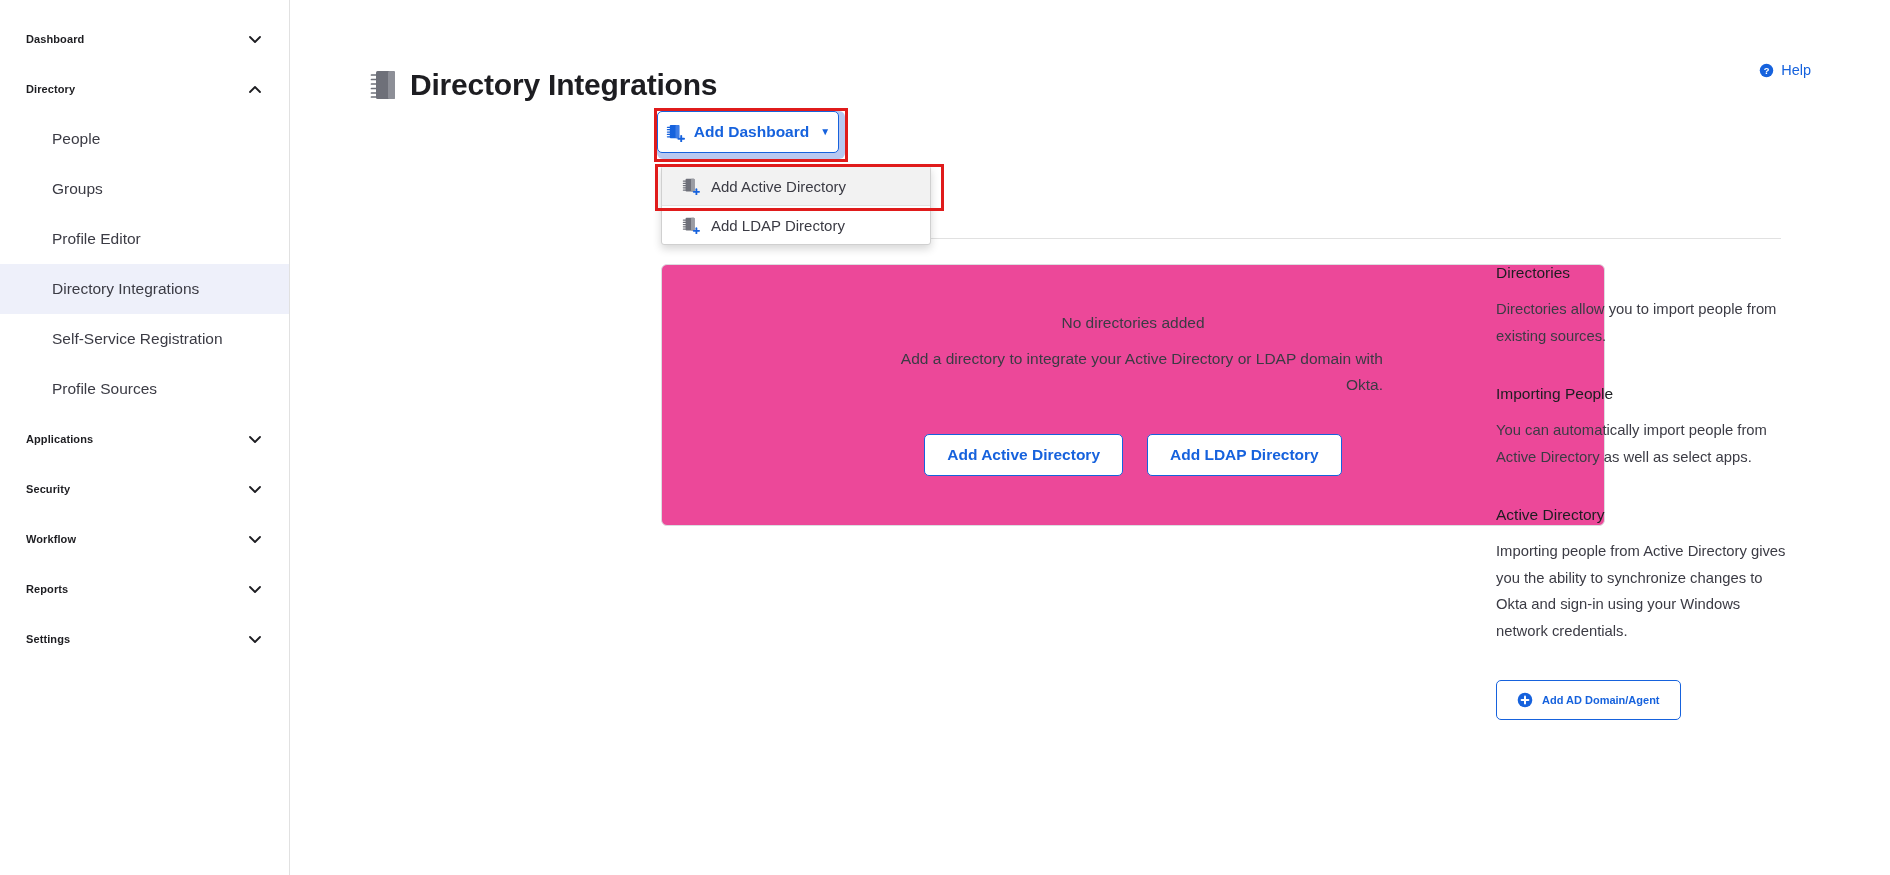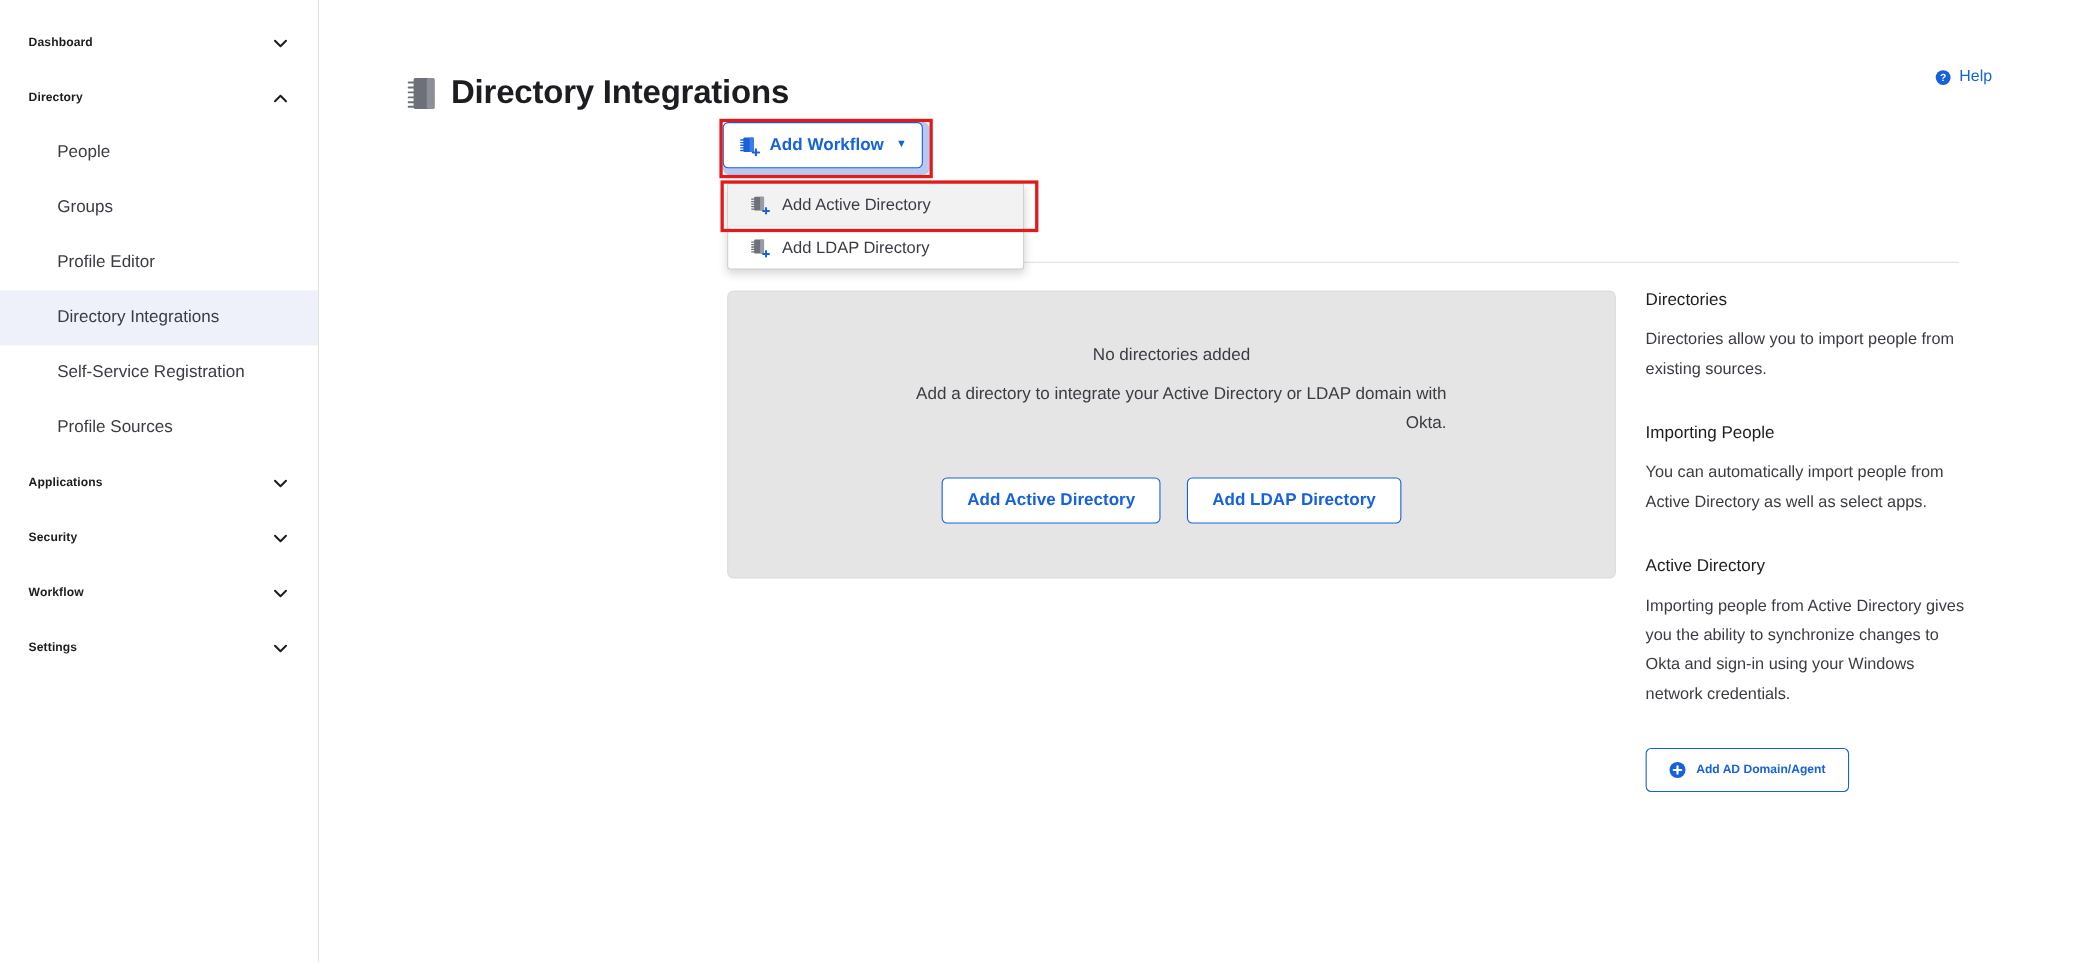--- a/index.html
+++ b/index.html
@@ -129,24 +129,24 @@
 
   
   .head-divider {
     position: absolute; left: 371px; top: 238px;
     width: 1120px; height: 1px; background: #e1e1e1;
   }
 
   
   .empty-card {
     position: absolute; left: 371px; top: 264px;
-    width: 808px; height: 262px;
+    width: 944px; height: 262px;
     border: 1px solid #dcdce0;
     border-radius: 6px;
-    background: #e5e5e5;
+    background: #ec4899;
     display: flex; flex-direction: column;
     align-items: center; justify-content: center;
   }
   .empty-title { font-size: 15.5px; color: #3b3b44; margin-bottom: 14px; }
   .empty-desc {
     font-size: 15.5px; color: #3b3b44; text-align: right;
     line-height: 26px; max-width: 500px;
   }
   .empty-btns { display: flex; gap: 24px; margin-top: 36px; }
   .ghost-btn {
@@ -237,20 +237,28 @@
     <div class="nav-group">
       <span class="label">Security</span>
       <span class="chev">
         <svg viewBox="0 0 16 16" width="16" height="16">
             <path d="M3 6 L8 11 L13 6" fill="none" stroke="#1d1d21" stroke-width="1.8" stroke-linecap="round" stroke-linejoin="round"></path>
           </svg>
       </span>
     </div>
     <div class="nav-group">
       <span class="label">Workflow</span>
+      <span class="chev">
+        <svg viewBox="0 0 16 16" width="16" height="16">
+            <path d="M3 6 L8 11 L13 6" fill="none" stroke="#1d1d21" stroke-width="1.8" stroke-linecap="round" stroke-linejoin="round"></path>
+          </svg>
+      </span>
+    </div>
+    <div class="nav-group">
+      <span class="label">Reports</span>
       <span class="chev">
         <svg viewBox="0 0 16 16" width="16" height="16">
             <path d="M3 6 L8 11 L13 6" fill="none" stroke="#1d1d21" stroke-width="1.8" stroke-linecap="round" stroke-linejoin="round"></path>
           </svg>
       </span>
     </div>
     <div class="nav-group">
       <span class="label">Settings</span>
       <span class="chev">
         <svg viewBox="0 0 16 16" width="16" height="16">
@@ -305,21 +313,21 @@
               <path d="M1.5 9.5 L4.5 9.5"></path>
                 <path d="M1.5 12 L4.5 12"></path>
                 <path d="M1.5 14.5 L4.5 14.5"></path>
             </g>
             <g stroke="#1662dd" stroke-width="2" stroke-linecap="round">
               <path d="M13 16.5 L19 16.5"></path>
                 <path d="M16 13.5 L16 19.5"></path>
             </g>
           </svg>
         </span>
-        <span>Add Workflow</span>
+        <span>Add Dashboard</span>
         <span class="caret-dn">▼</span>
       </button>
       <div class="red-box-btn"></div>
     </div>
 
     <div class="dd-menu">
       <div class="dd-item hovered">
         <span class="dd-ico">
           <svg viewBox="0 0 20 20" width="18" height="18">
             <rect x="4" y="2" width="10" height="14" rx="1" fill="#6e7079"></rect>

